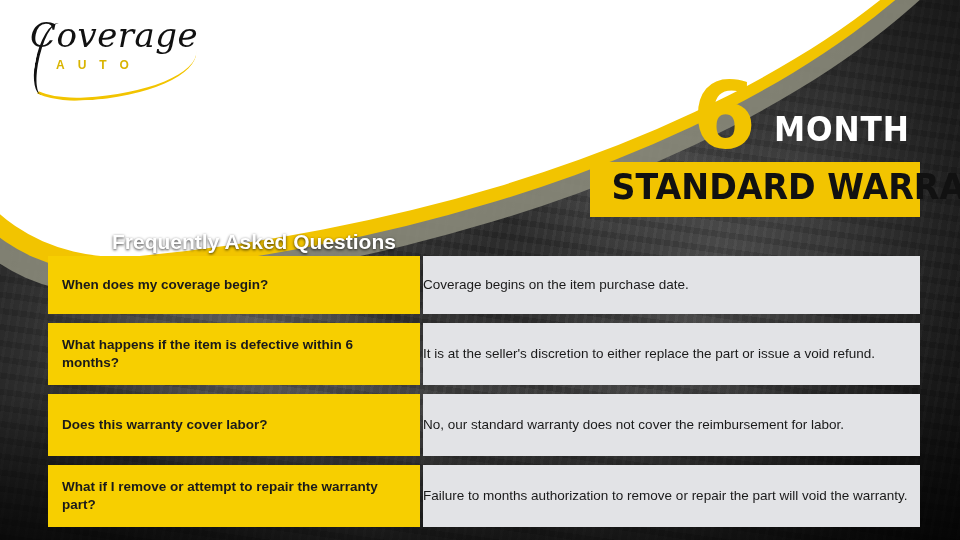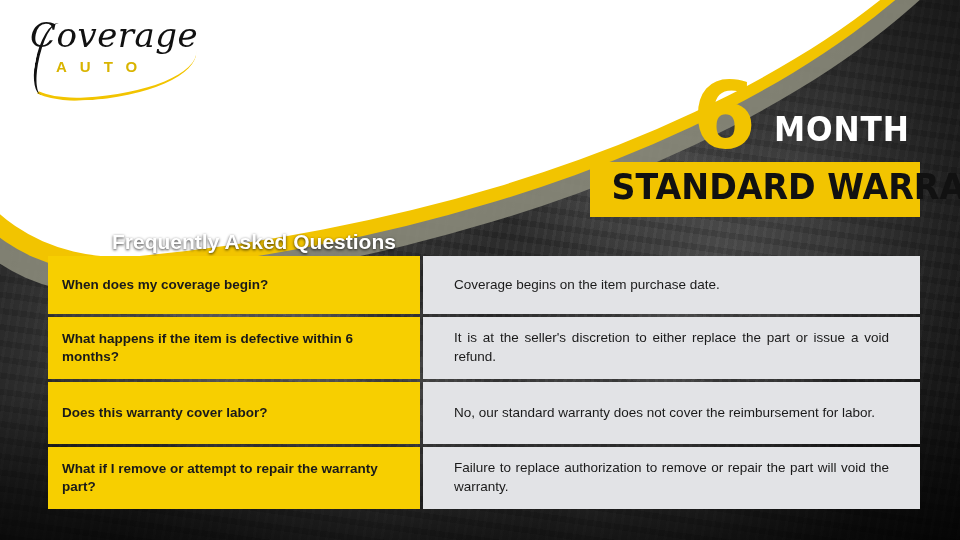--- a/index.html
+++ b/index.html
@@ -95,21 +95,21 @@
   .logo-word {
     font-family: "DejaVu Serif", serif;
     font-style: italic;
     font-size: 34px;
     color: #111;
     letter-spacing: .5px;
     line-height: 1;
     padding-left: 8px;
   }
   .logo-auto {
-    font-size: 15px;
+    font-size: 12px;
     letter-spacing: 13px;
     color: #d9b400;
     font-weight: bold;
     padding-left: 34px;
     margin-top: 6px;
   }
   .logo-swish {
     position: absolute;
     left: 4px;
     top: 16px;
@@ -191,21 +191,21 @@
     color: #ffffff;
     text-shadow: 0 1px 3px rgba(0,0,0,.8);
   }
   .faq-table {
     position: absolute;
     left: 48px;
     top: 256px;
     width: 872px;
     display: flex;
     flex-direction: column;
-    gap: 3px;
+    gap: 9px;
   }
   .faq-row {
     display: flex;
     gap: 3px;
     min-height: 58px;
   }
   .faq-q {
     width: 372px;
     box-sizing: border-box;
     background: #f7cf00;
@@ -217,21 +217,21 @@
     display: flex;
     align-items: center;
   }
   .faq-a {
     flex: 1;
     box-sizing: border-box;
     background: #e2e3e6;
     color: #1a1a1a;
     font-size: 13.5px;
     line-height: 1.4;
-    padding: 10px 31px;
+    padding: 10px 0;
     display: flex;
     align-items: center;
     text-align: justify;
     text-align-last: left;
   }
   .faq-row.tall { min-height: 62px; }
 </style>
 </head>
 <body>
 
@@ -273,17 +273,17 @@
     <div class="faq-row tall">
       <div class="faq-q">What happens if the item is defective within 6 months?</div>
       <div class="faq-a">It is at the seller's discretion to either replace the part or issue a void refund.</div>
     </div>
     <div class="faq-row tall">
       <div class="faq-q">Does this warranty cover labor?</div>
       <div class="faq-a">No, our standard warranty does not cover the reimbursement for labor.</div>
     </div>
     <div class="faq-row tall">
       <div class="faq-q">What if I remove or attempt to repair the warranty part?</div>
-      <div class="faq-a">Failure to replace authorization to remove or repair the part will void the warranty.</div>
+      <div class="faq-a">Failure to months authorization to remove or repair the part will void the warranty.</div>
     </div>
   </div>
 
 </div>
 
 </body></html>

